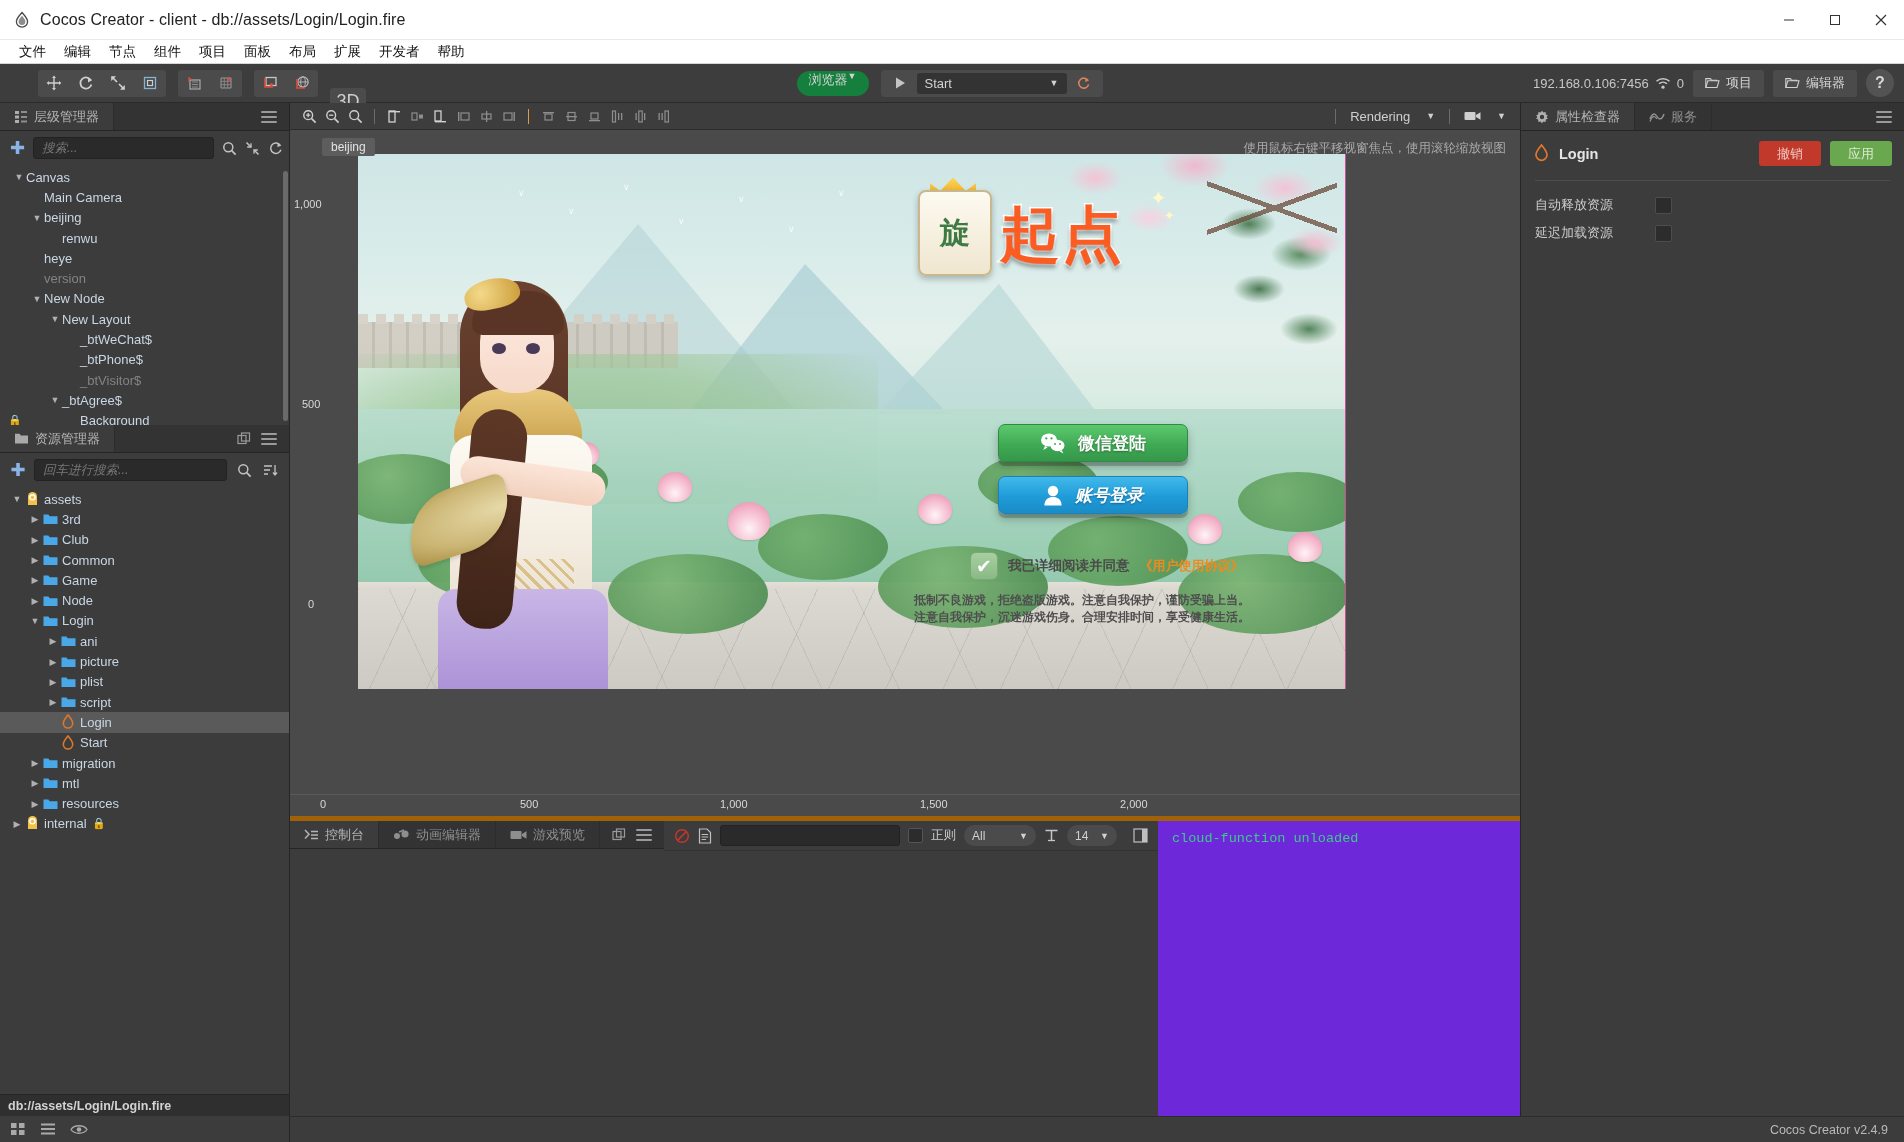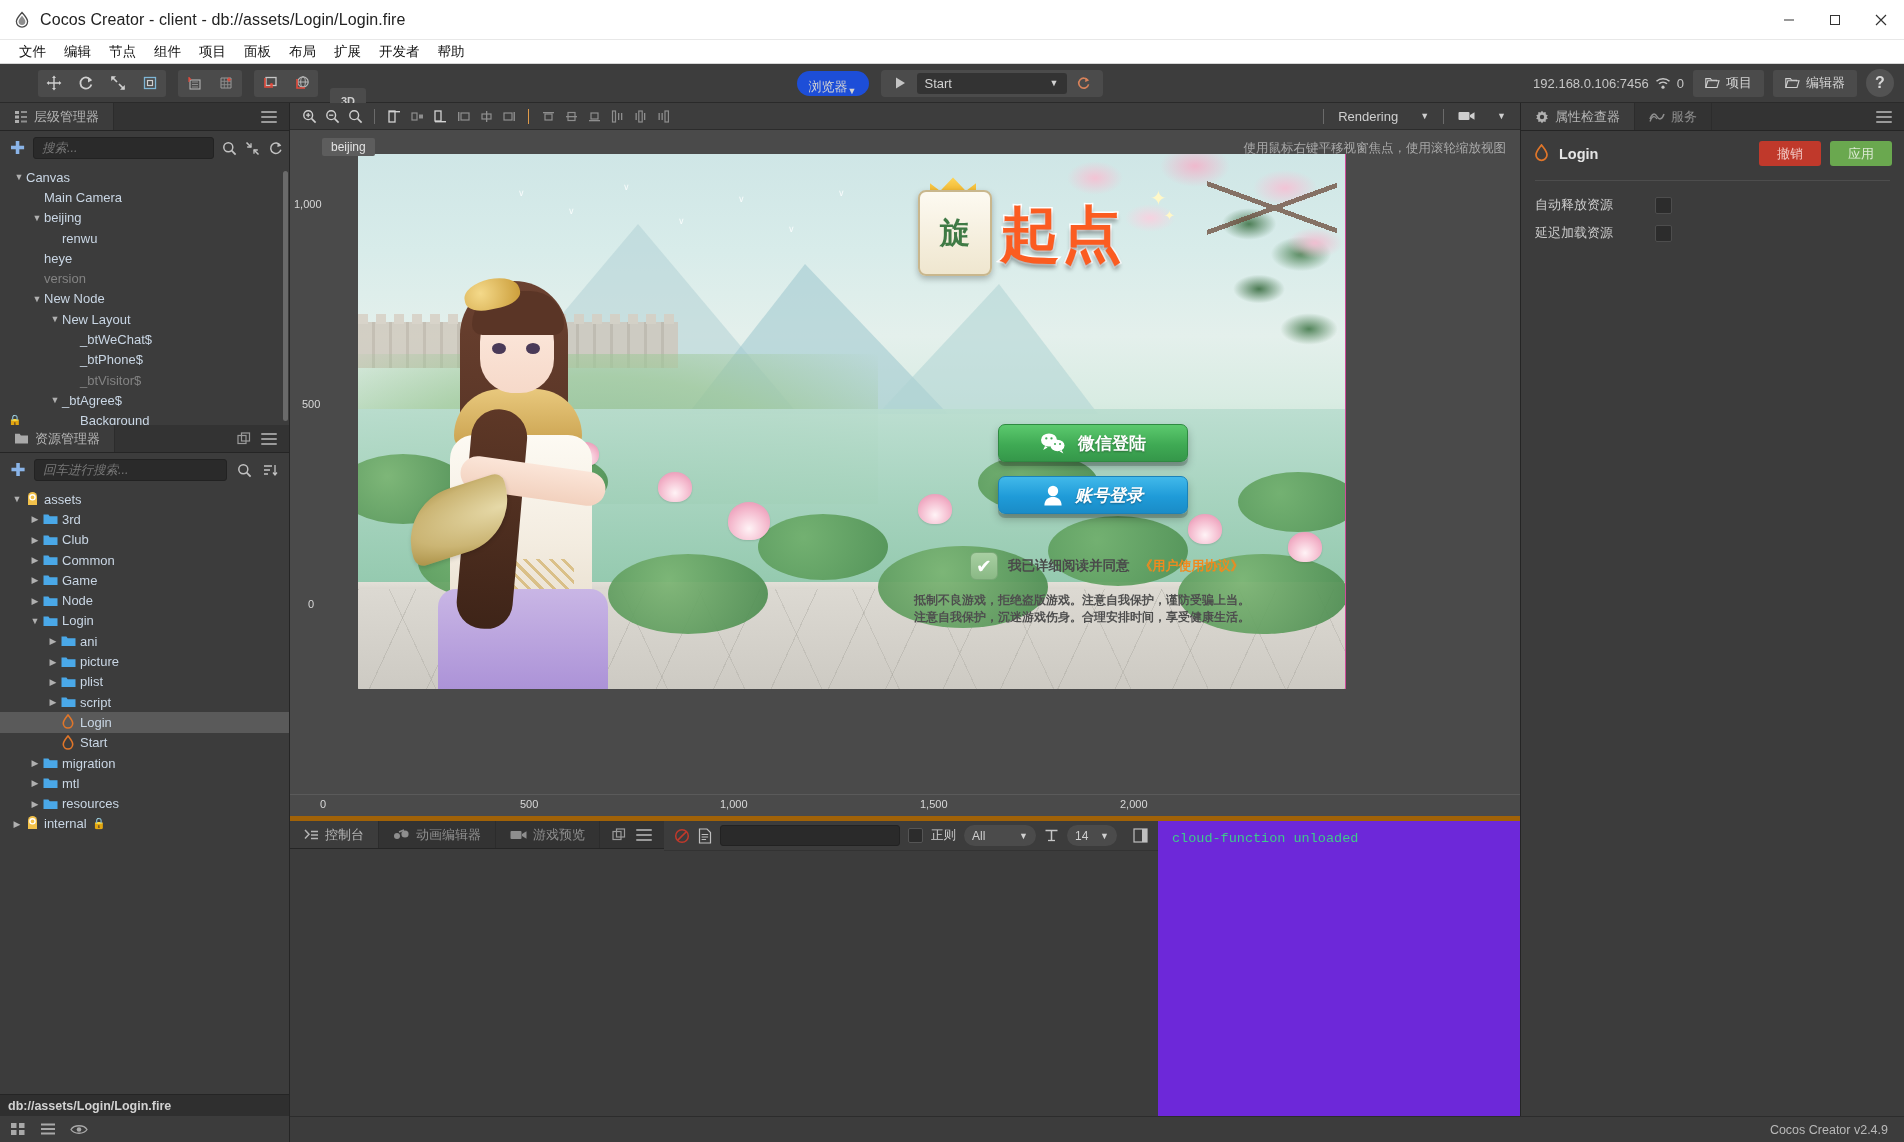--- a/index.html
+++ b/index.html
@@ -43,24 +43,24 @@
   
   .toolbar {
     height: 39px; background: #3d3d3d; display: flex; align-items: center;
     flex: none; border-bottom: 1px solid #2a2a2a; padding: 0 10px;
   }
   .tgroup { display: flex; align-items: center; background: #4b4b4b; border-radius: 3px; overflow: hidden; margin-right: 12px; }
   .tbtn {
     width: 32px; height: 27px; display: flex; align-items: center; justify-content: center;
   }
   .tbtn.single { background: #4b4b4b; border-radius: 3px; width: 36px; }
-  .tb-3d { color: #cfcfcf; font-size: 11px; font-weight: bold; margin-top: 36px; }
+  .tb-3d { color: #cfcfcf; font-size: 18px; font-weight: normal; margin-top: 36px; }
   .toolbar .mid { flex: 1; display: flex; align-items: center; justify-content: center; }
   .pill {
-    background: #1d4ed8; border-radius: 13px; height: 25px; display: flex; align-items: flex-end;
+    background: #15803d; border-radius: 13px; height: 25px; display: flex; align-items: flex-start;
     padding: 0 12px; color: #d2d2d2; font-size: 13px; 
   }
   .playgroup {
     display: flex; align-items: center; background: #4b4b4b; border-radius: 4px;
     height: 27px; margin-left: 12px; padding: 0 4px; gap: 2px;
   }
   .playbtn { width: 30px; height: 25px; display: flex; align-items: center; justify-content: center; }
   .sel-start {
     background: #333333; border-radius: 3px; height: 21px; width: 150px;
     display: flex; align-items: center; justify-content: space-between;
@@ -130,21 +130,21 @@
   }
 
   
   .sceneToolbar {
     height: 27px; background: #3d3d3d; display: flex; align-items: center; flex: none;
     border-bottom: 1px solid #2c2c2c; padding: 0 8px; gap: 1px;
   }
   .sbtn { width: 22px; height: 22px; display: flex; align-items: center; justify-content: center; }
   .sep { width: 1px; height: 15px; background: #6b6b6b; margin: 0 7px; }
   .sceneToolbar .grow { flex: 1; }
-  .renderlabel { font-size: 13px; color: #cfcfcf; display: flex; align-items: center; gap: 22px; padding: 0 6px; }
+  .renderlabel { font-size: 13px; color: #cfcfcf; display: flex; align-items: center; gap: 16px; padding: 0 6px; }
 
   .sceneWrap { flex: 1; position: relative; background: #4a4a4a; overflow: hidden; min-height: 0; }
   .ruler-left {
     position: absolute; left: 0; top: 0; bottom: 22px; width: 38px; background: #4a4a4a;
     color: #d8d8d8; font-size: 11px;
   }
   .ruler-bottom {
     position: absolute; left: 0; right: 0; bottom: 0; height: 22px; background: #4a4a4a;
     color: #d8d8d8; font-size: 11px; border-top: 1px solid #5a5a5a;
   }

